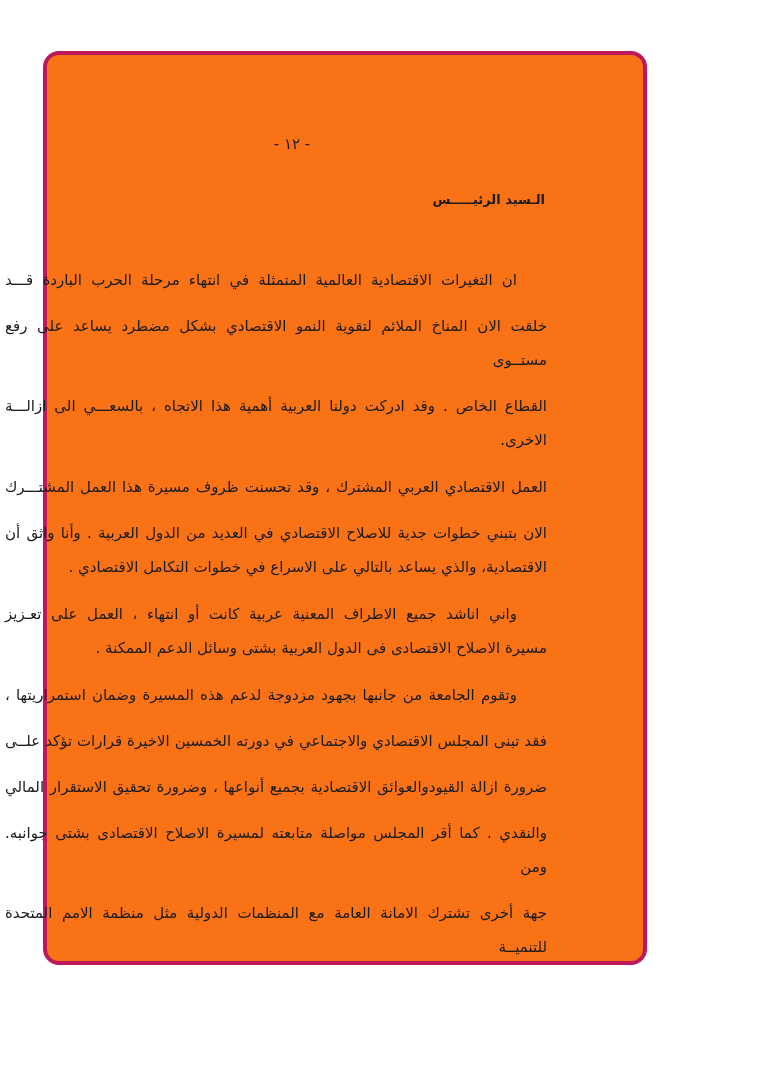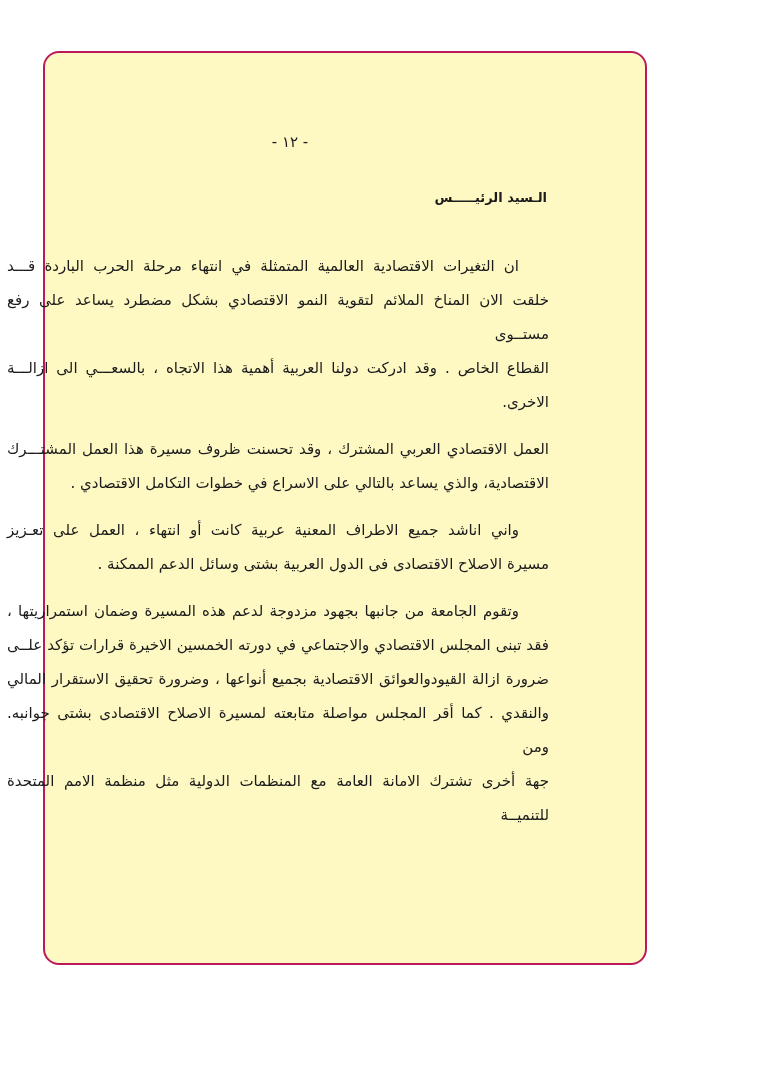--- a/index.html
+++ b/index.html
@@ -15,23 +15,23 @@
     font-family: "DejaVu Sans", sans-serif;
     color: #1b1b1b;
   }
   .page-frame {
     position: absolute;
     left: 43px;
     top: 51px;
     width: 604px;
     height: 914px;
     box-sizing: border-box;
-    border: 2px solid #be185d;
+    border: 4px solid #be185d;
     border-radius: 16px;
-    background: #fef9c3;
+    background: #f97316;
   }
   .page-number {
     position: absolute;
     top: 131px;
     left: 228px;
     width: 120px;
     text-align: center;
     font-size: 15px;
     letter-spacing: 2px;
     direction: rtl;
@@ -53,21 +53,21 @@
     font-size: 15px;
   }
   .para { margin: 0; }
   .para + .para { margin-top: 13px; }
   .line {
     direction: rtl;
     text-align: justify;
     line-height: 34px;
     min-height: 34px;
   }
-  .line.j { text-align-last: justify; }
+  .line.j { text-align-last: justify; margin-top: 12px; }
   .line.last { text-align-last: right; }
   .line.first { text-indent: 30px; }
 </style>
 </head>
 <body>
 
 <div class="page-frame">
 
   <div class="page-number" style="position:absolute; top:80px; left:185px; width:120px; text-align:center; font-size:15px; letter-spacing:2px; direction:rtl;">- ١٢ -</div>
 
@@ -77,20 +77,21 @@
 
     <div class="para">
       <div class="line j first">ان التغيرات الاقتصادية العالمية المتمثلة في انتهاء مرحلة الحرب الباردة قـــد</div>
       <div class="line j">خلقت الان المناخ الملائم لتقوية النمو الاقتصادي بشكل مضطرد يساعد على رفع مستــوى</div>
       <div class="line j">القطاع الخاص . وقد ادركت دولنا العربية أهمية هذا الاتجاه ، بالسعـــي الى ازالـــة</div>
       <div class="line last">الاخرى.</div>
     </div>
 
     <div class="para">
       <div class="line j">العمل الاقتصادي العربي المشترك ، وقد تحسنت ظروف مسيرة هذا العمل المشتـــرك</div>
+      <div class="line j">الان بتبني خطوات جدية للاصلاح الاقتصادي في العديد من الدول العربية . وأنا واثق أن</div>
       <div class="line last">الاقتصادية، والذي يساعد بالتالي على الاسراع في خطوات التكامل الاقتصادي .</div>
     </div>
 
     <div class="para">
       <div class="line j first">واني اناشد جميع الاطراف المعنية عربية كانت أو انتهاء ، العمل على تعـزيز</div>
       <div class="line last">مسيرة الاصلاح الاقتصادى فى الدول العربية بشتى وسائل الدعم الممكنة .</div>
     </div>
 
     <div class="para">
       <div class="line j first">وتقوم الجامعة من جانبها بجهود مزدوجة لدعم هذه المسيرة وضمان استمراريتها ،</div>

